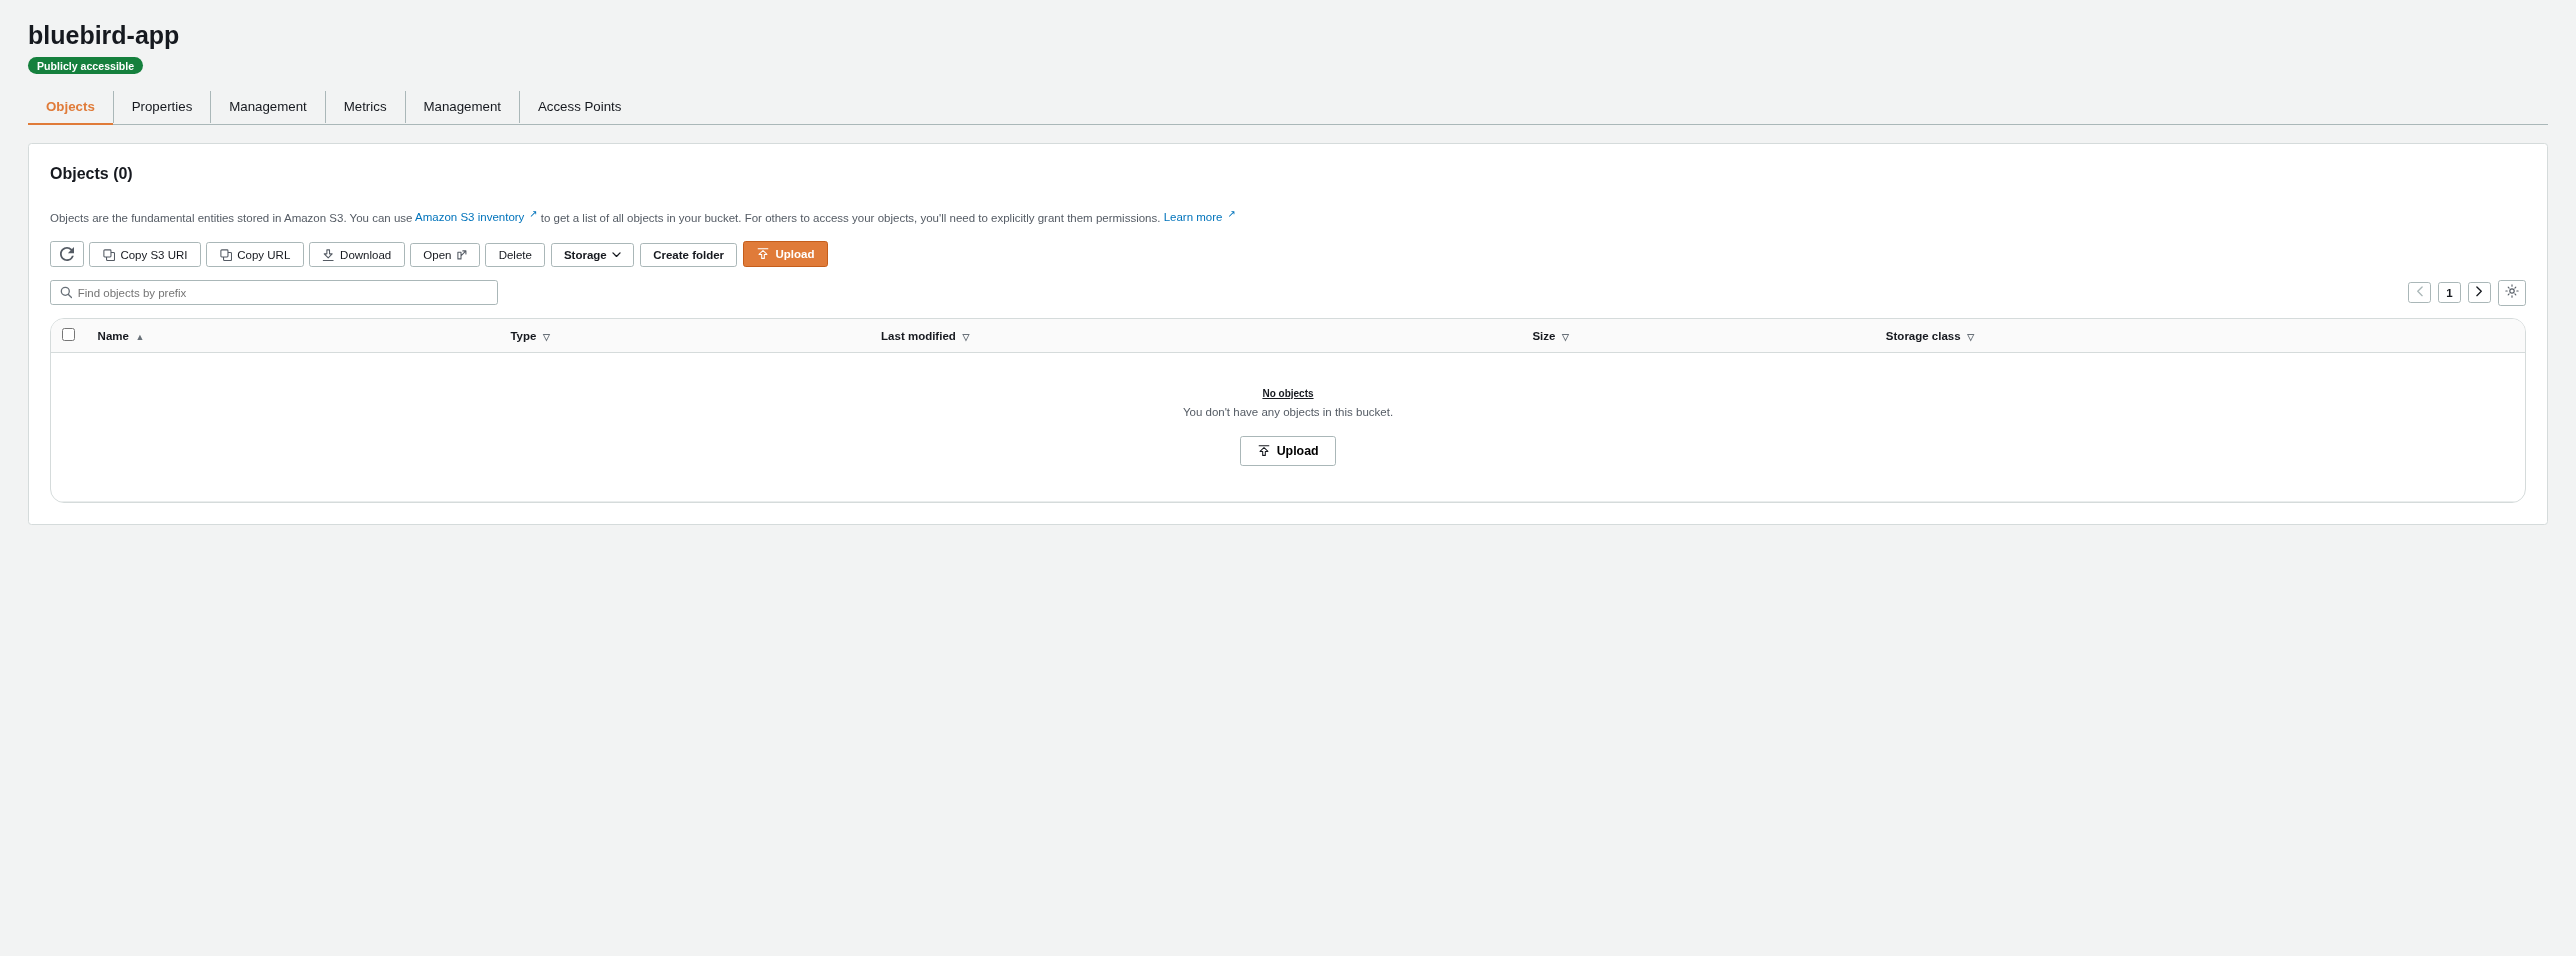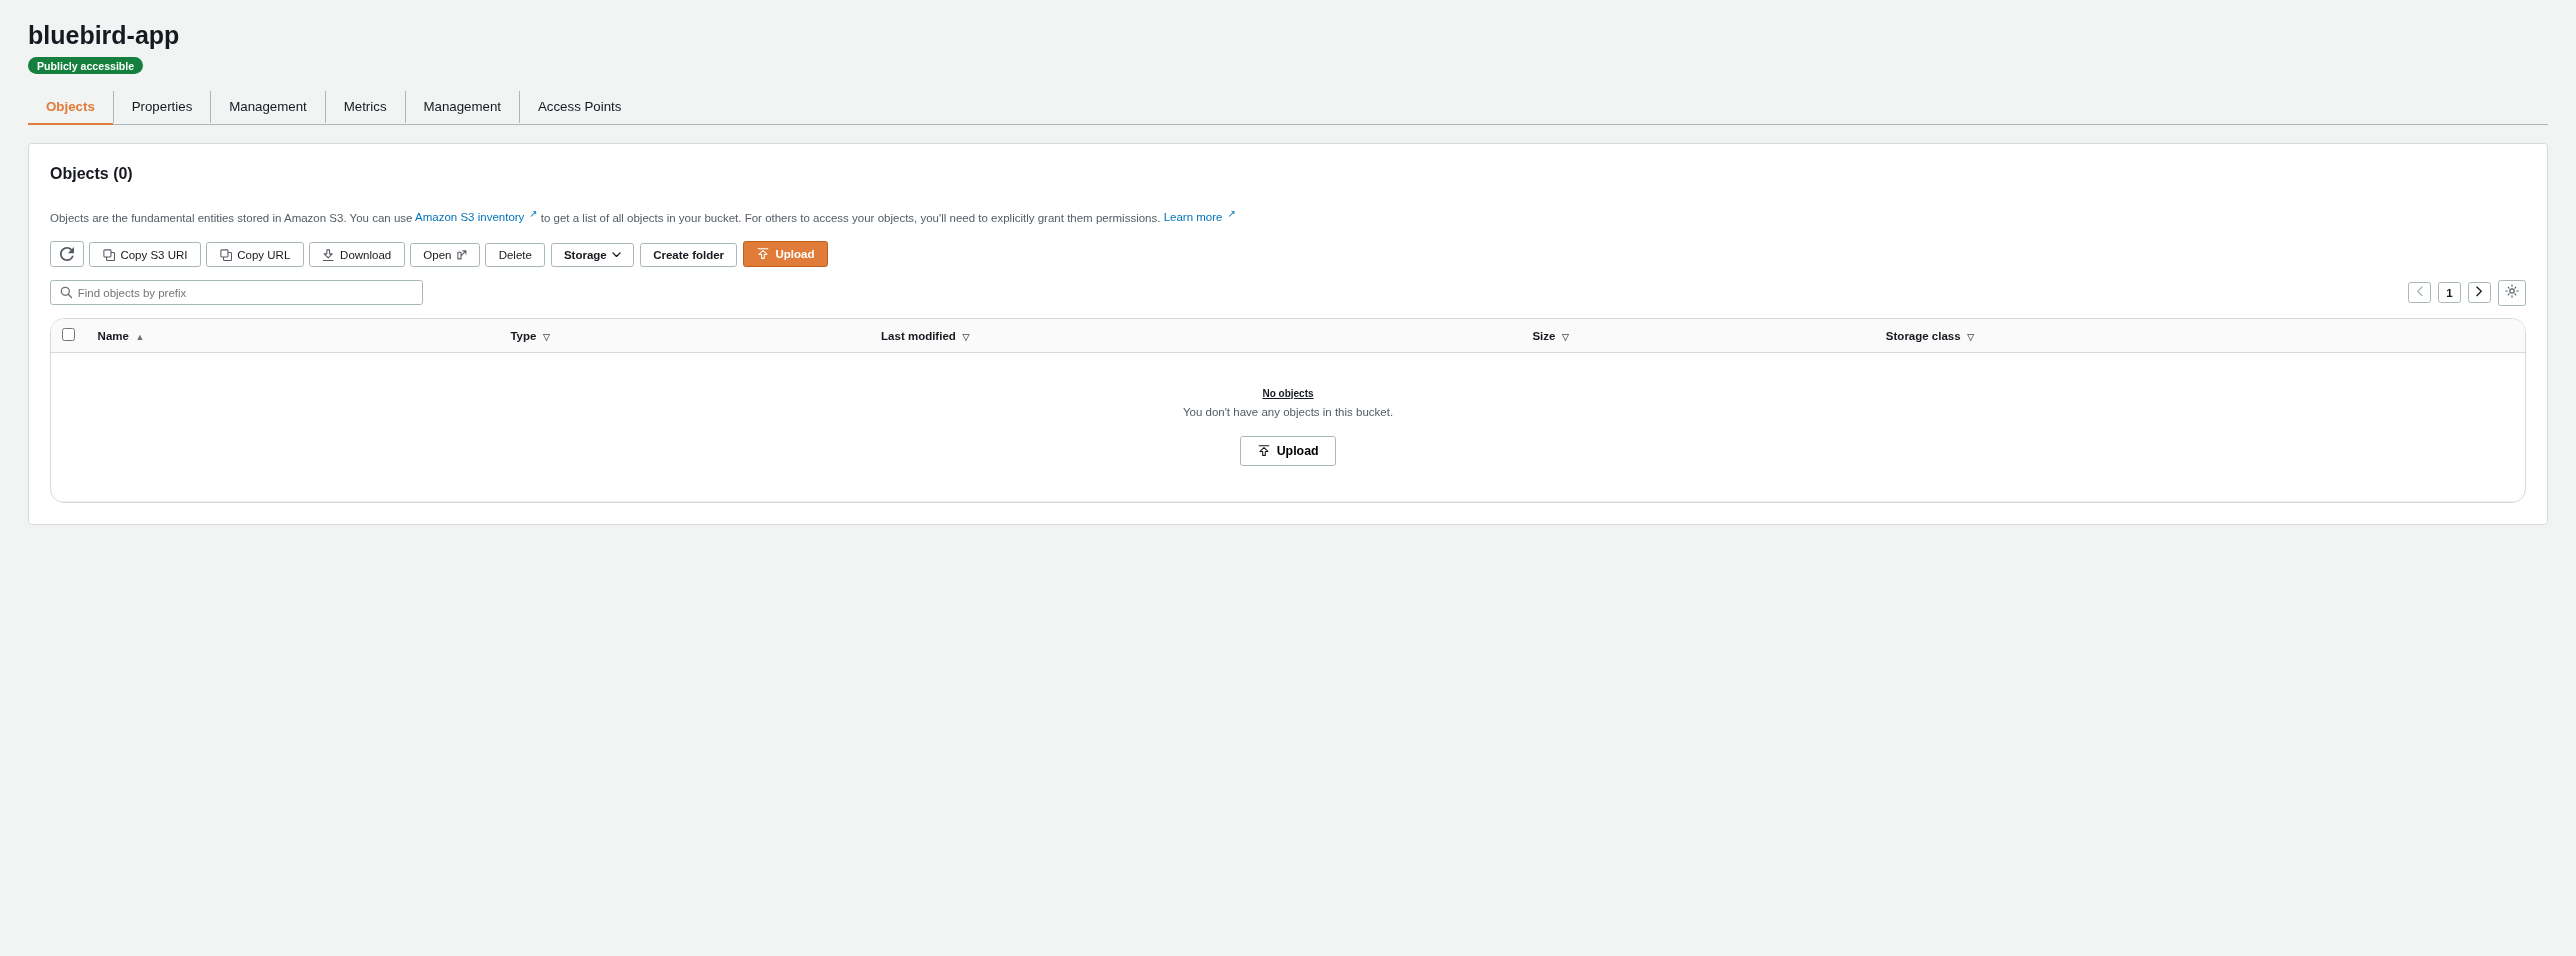--- a/index.html
+++ b/index.html
@@ -132,21 +132,21 @@
       align-items: center;
       justify-content: space-between;
       margin-bottom: 12.4px;
     }
     .search-box {
       display: flex;
       align-items: center;
       border: 0.9px solid #aab7b8;
       border-radius: 2.7px;
       padding: 5.3px 9px;
-      width: 373px;
+      width: 448px;
       background: #fff;
     }
     .search-box input {
       border: none;
       outline: none;
       font-size: 11.5px;
       color: #545b64;
       width: 100%;
       font-family: inherit;
       background: transparent;

